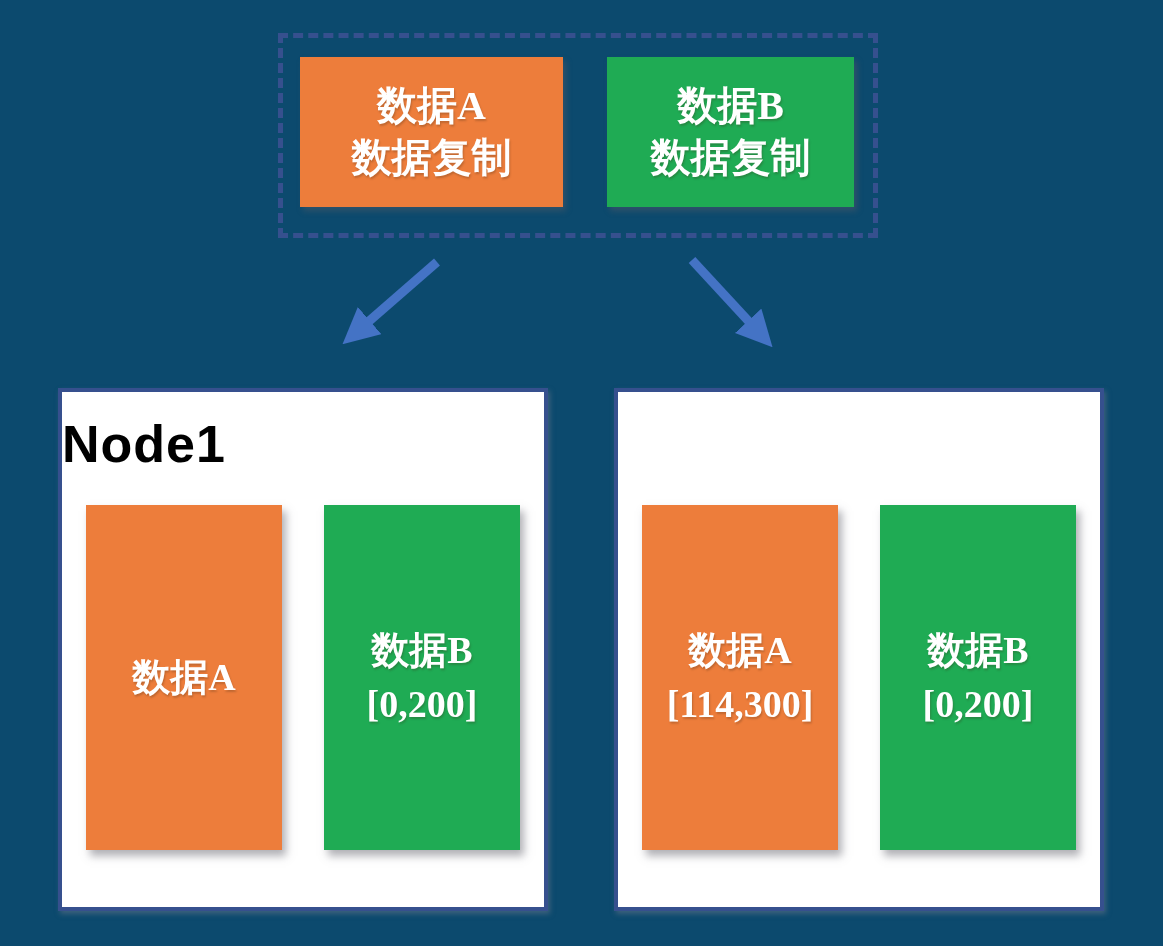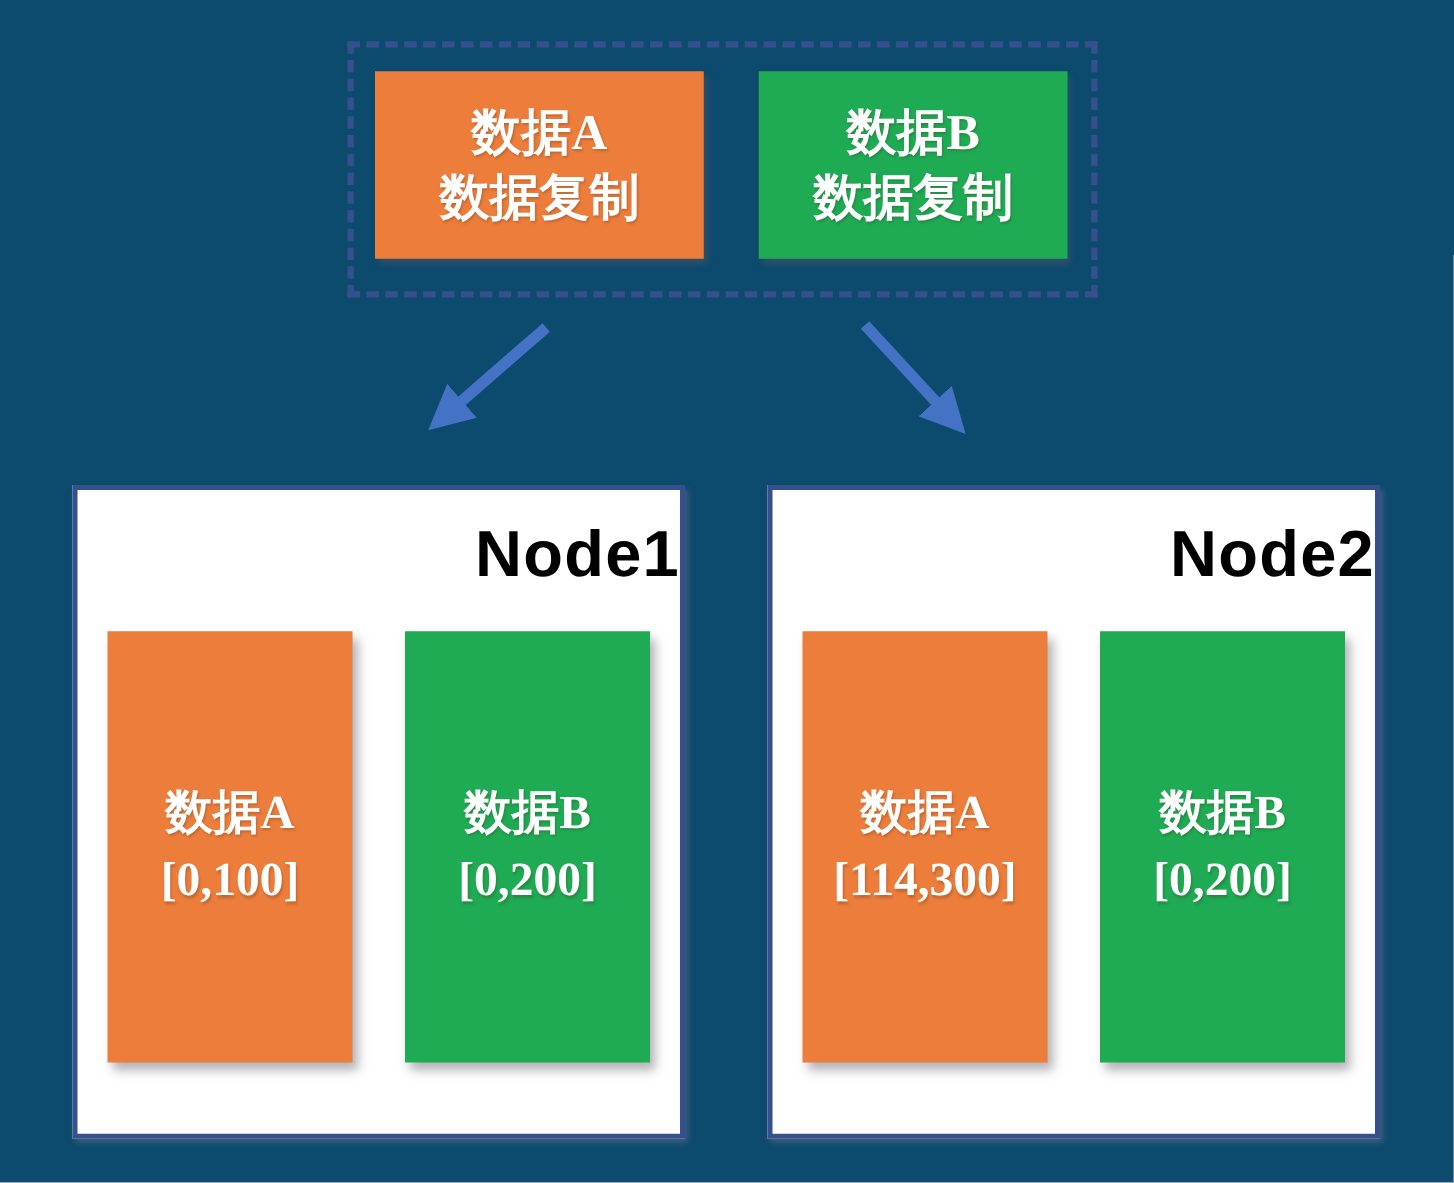--- a/index.html
+++ b/index.html
@@ -61,26 +61,25 @@
     width: 490px;
     height: 523px;
     background: #ffffff;
     border: 4px solid var(--navy);
     box-shadow: 2px 3px 5px rgba(110, 120, 140, 0.5);
   }
   .node1 { left: 58px; }
   .node2 { left: 614px; }
   .node-title {
     margin-top: 22px;
-    text-align: right;
+    text-align: left;
     font-weight: 700;
     font-size: 52px;
     letter-spacing: 1px;
     color: #000000;
-    padding-left: 45px;
   }
   .blocks {
     position: absolute;
     top: 113px;
     left: 0; right: 0;
     display: flex;
     justify-content: center;
     gap: 42px;
   }
   .block {
@@ -125,31 +124,29 @@
     </defs>
     <line x1="437" y1="262" x2="352" y2="336" marker-end="url(#ah)"></line>
     <line x1="692" y1="260" x2="764" y2="338" marker-end="url(#ah)"></line>
   </svg>
 
   <div class="node node1">
     <div class="node-title">Node1</div>
     <div class="blocks">
       <div class="block orange">
         <div>数据A</div>
-        <div>[0,100]</div>
       </div>
       <div class="block green">
         <div>数据B</div>
         <div>[0,200]</div>
       </div>
     </div>
   </div>
 
   <div class="node node2">
-    <div class="node-title">Node2</div>
     <div class="blocks">
       <div class="block orange">
         <div>数据A</div>
         <div>[114,300]</div>
       </div>
       <div class="block green">
         <div>数据B</div>
         <div>[0,200]</div>
       </div>
     </div>

